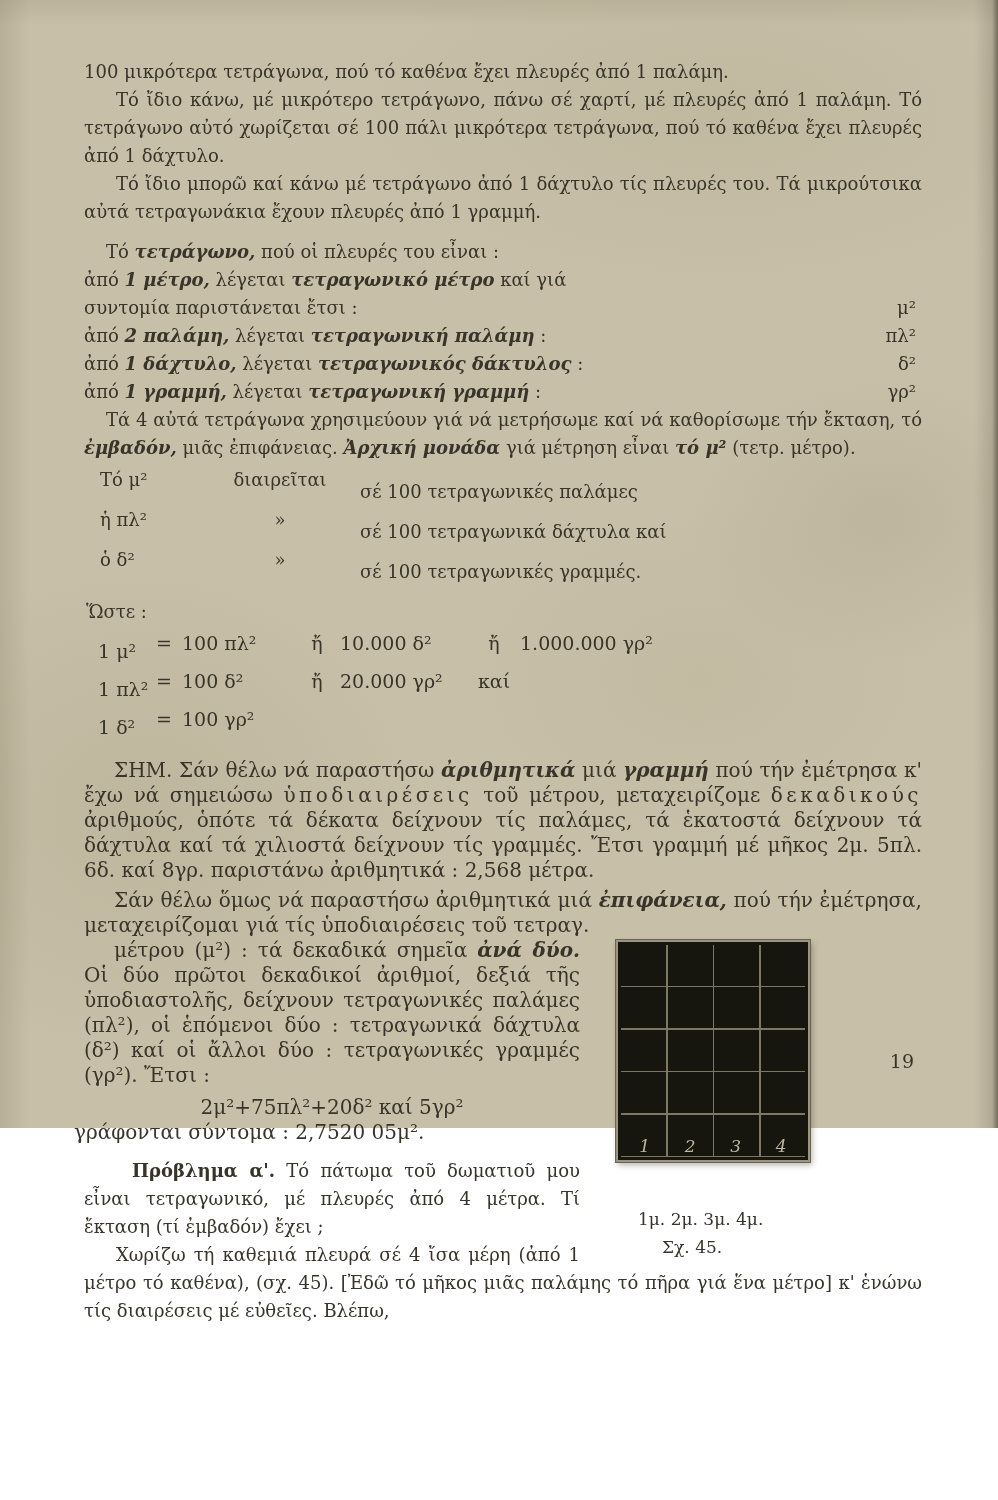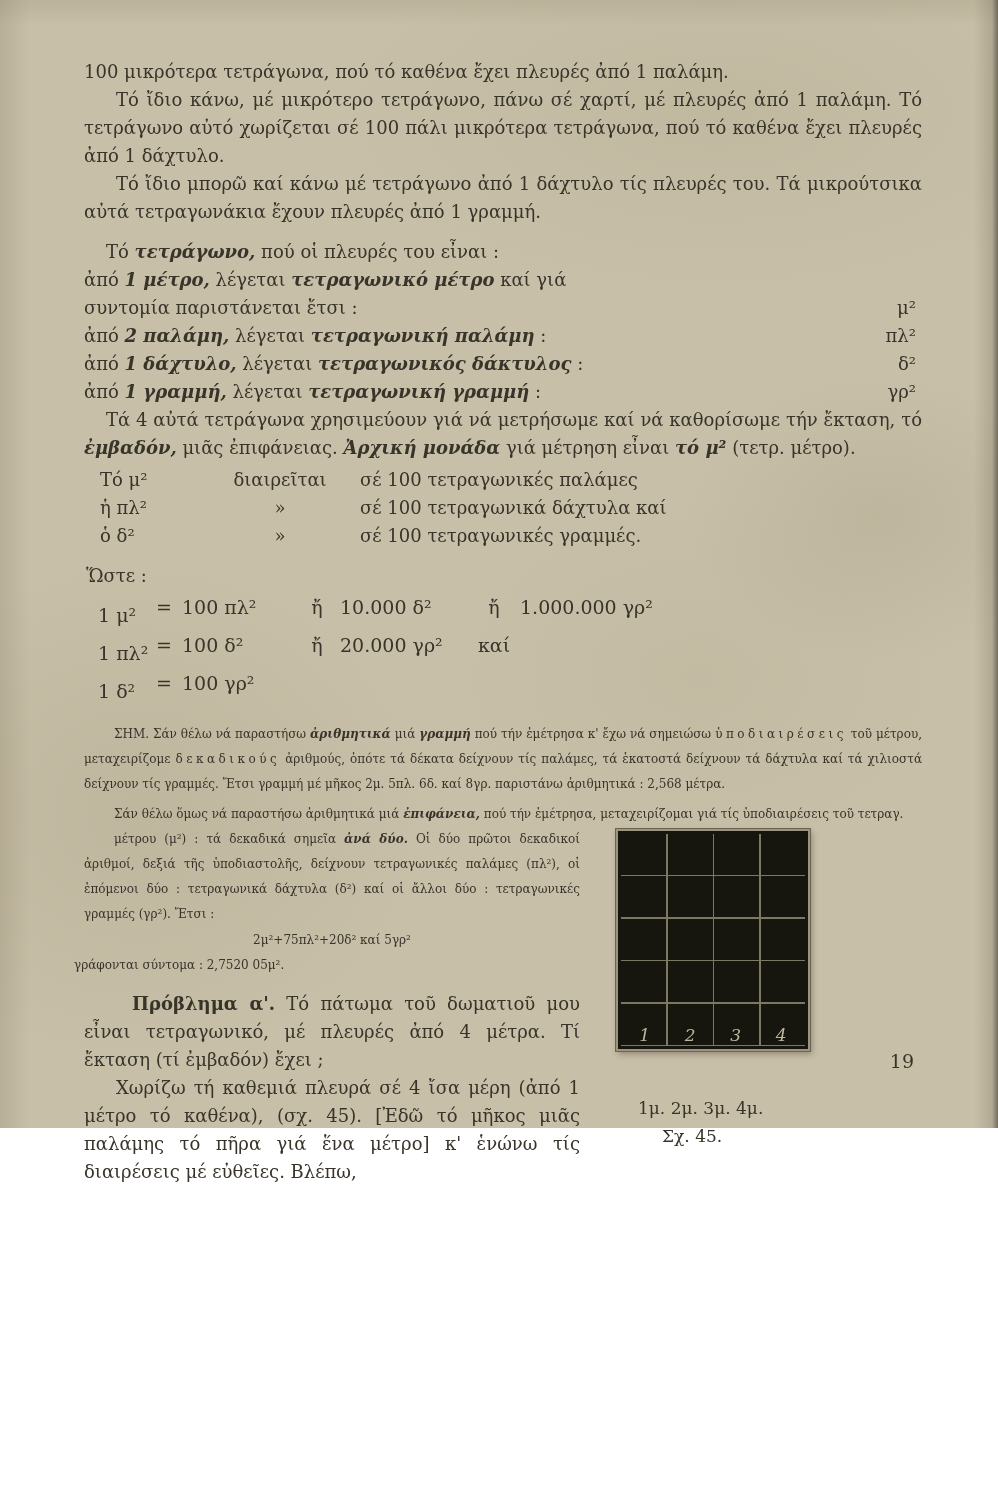--- a/index.html
+++ b/index.html
@@ -28,34 +28,34 @@
 
   .defs { margin-top:12px; }
   .defs-intro { text-indent:22px; }
   .def-row { position:relative; padding-right:70px; }
   .def-sym { position:absolute; right:6px; top:0; }
 
   .division { margin:4px 0 0 16px; }
   .div-row { display:flex; }
   .div-c1 { width:100px; }
   .div-c2 { width:160px; text-align:center; }
-  .div-c3 { flex:1; }
+  .div-c3 { flex:1;margin-top:12px; }
 
   .oste { margin:12px 0 2px 2px; text-indent:0; }
   .equations { margin-left:14px; font-size:19px; line-height:30px; }
   .eq-row { display:flex; }
   .eq-lhs { width:58px;margin-top:8px; }
   .eq-sign { width:26px; }
   .eq-rhs { width:112px; }
   .eq-sep1 { width:46px; text-align:center; }
   .eq-alt1 { width:128px; }
   .eq-sep2 { width:52px; text-align:center; }
   .eq-alt2 { flex:1; }
 
-  .note { font-size:12px; line-height:25px; text-align:justify; text-indent:30px; margin:0; }
+  .note { font-size:20px; line-height:25px; text-align:justify; text-indent:30px; margin:0; }
   .note-first { margin-top:16px; }
   .wrap-section { margin-top:5px; }
 
   .fig-float { float:right; width:330px; margin:2px 0 6px 12px; }
   .fig-box {
     width:190px; height:218px; margin-left:24px; position:relative;
     background:var(--figure_bg,#16150e);
     border:2px solid #9b9480; box-shadow:0 0 0 1px #6a6452, 2px 3px 6px rgba(40,35,20,0.35);
   }
   .fig-grid {
@@ -65,21 +65,21 @@
       repeating-linear-gradient(to bottom, rgba(0,0,0,0) 0 41px, var(--figure_grid,#8f8a74) 41px 42.5px);
   }
   .fig-nums {
     position:absolute; left:4px; right:4px; bottom:3px;
     display:flex; justify-content:space-around;
     color:#bdb79d; font-size:17px; font-style:italic; line-height:22px;
   }
   .fig-cap1 { margin:44px 0 0 46px; font-size:17px; line-height:26px; }
   .fig-cap2 { margin:2px 0 0 70px; font-size:17px; line-height:26px; }
 
-  .formula { text-align:center; text-indent:0; padding-right:30px; margin-top:1px; }
+  .formula { text-align:center; text-indent:0; padding-right:30px; margin-top:7px; }
   .result-line { text-indent:0; margin-left:-10px; }
   .problem { margin-top:12px; text-indent:48px; }
   .prob-head { font-weight:bold; font-style:normal; }
   .page-num { position:absolute; right:84px; bottom:56px; font-size:19px; }
 </style>
 </head>
 <body>
 
 <div class="page">
   <div class="text-col">

